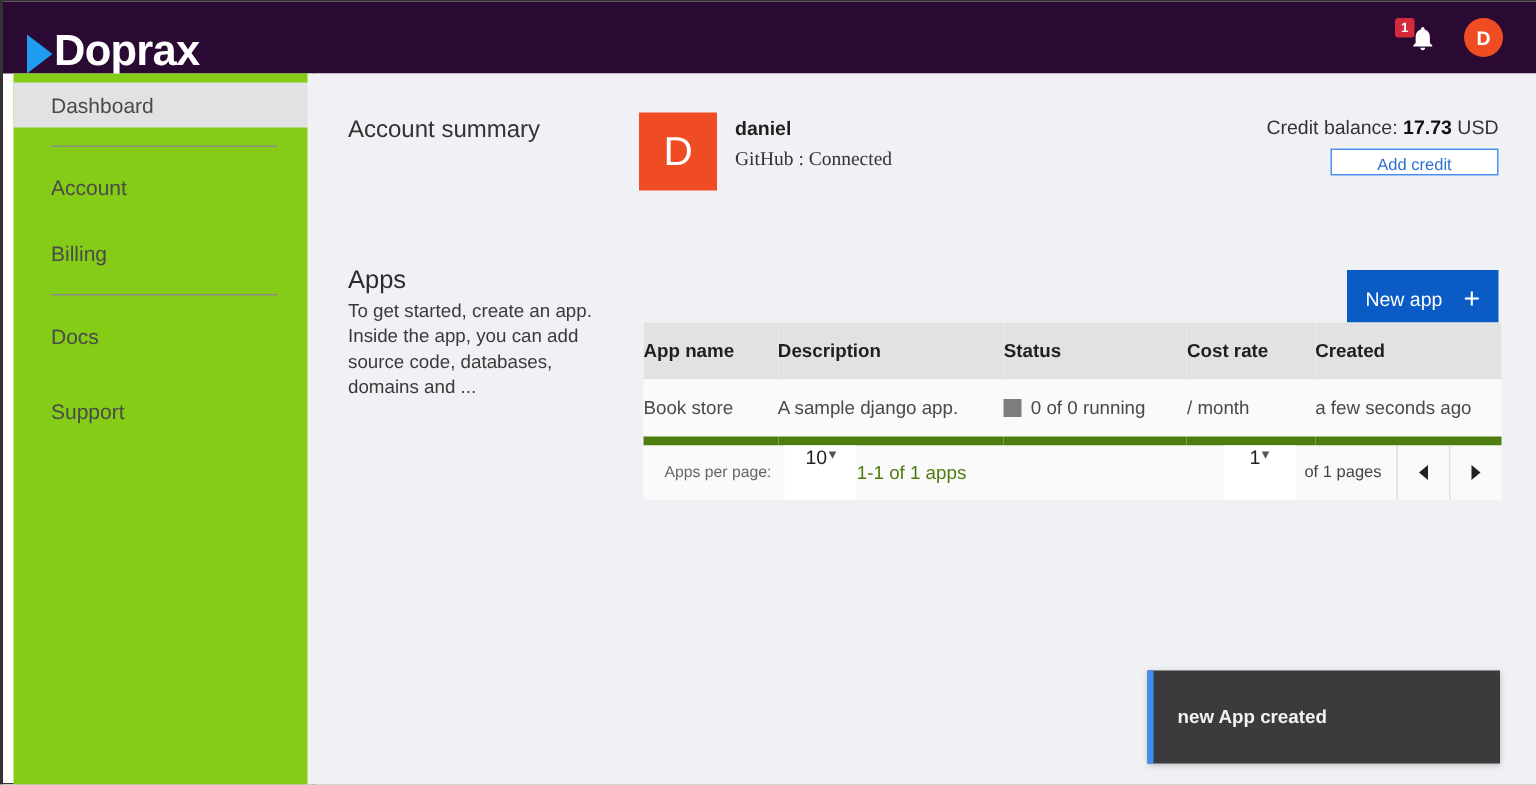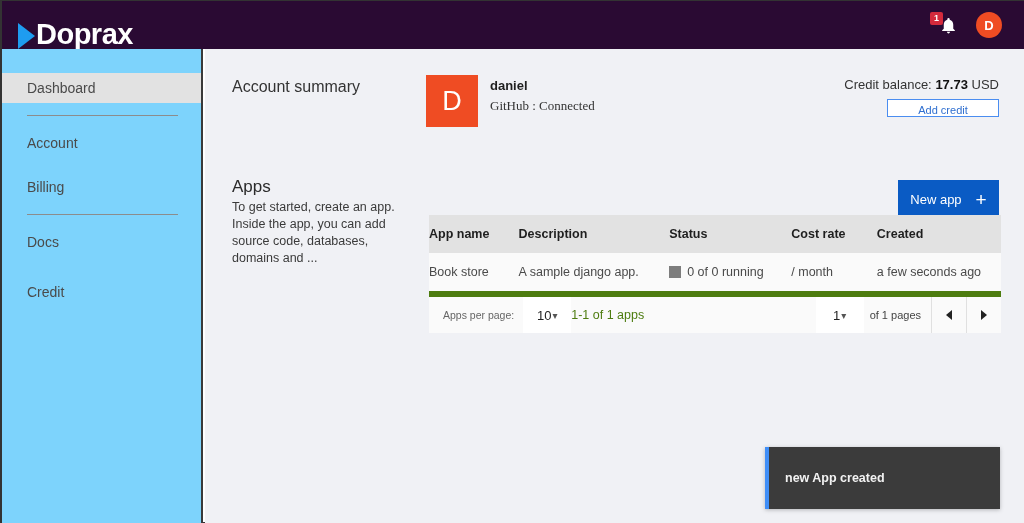--- a/index.html
+++ b/index.html
@@ -61,25 +61,25 @@
   .bell-icon { position: absolute; right: 0; top: 4px; }
   .avatar-top {
     width: 26px; height: 26px; border-radius: 50%;
     background: #ef4c23; color: #fff;
     display: flex; align-items: center; justify-content: center;
     font-size: 13px; font-weight: bold; cursor: pointer;
   }
 
   
   .sidebar {
-    position: absolute; left: 0; top: 48px;
+    position: absolute; left: 7px; top: 48px;
     width: 201px; height: 474px;
-    background: #7dd3fc;
+    background: #84cc16;
     border-right: 2px solid #3a3a3a;
-    padding-top: 24px;
+    padding-top: 6px;
   }
   .nav-item {
     height: 30px; display: flex; align-items: center;
     padding-left: 25px;
     font-size: 14px; color: #4a4a4a;
     cursor: pointer;
   }
   .nav-item.active { background: #e2e2e2; }
   .nav-gap-a { height: 12px; }
   .nav-gap-b { height: 14px; }
@@ -189,21 +189,21 @@
 
   .pager {
     display: flex; align-items: center;
     height: 36px; background: #fafafa;
     font-size: 12px; color: #555;
   }
   .pager-label { font-size: 10.5px; color: #666; margin-left: 14px; margin-right: 9px; }
   .select-box {
     height: 36px; min-width: 48px;
     background: #ffffff;
-    display: flex; align-items: center; justify-content: center;
+    display: flex; justify-content: center;
     gap: 1px; font-size: 13px; color: #222;
     cursor: pointer;
   }
   .chev { font-size: 10px; color: #555; }
   .pager-count { font-size: 12.5px; color: #4d7c0f; }
   .pager-right { margin-left: auto; display: flex; align-items: center; height: 36px; }
   .pages-label { font-size: 11px; color: #444; margin: 0 10px 0 6px; }
   .arrow-btn {
     width: 35px; height: 36px;
     border-left: 1px solid #e0e0e0;
@@ -266,21 +266,21 @@
     </div>
     <div class="nav-gap-a"></div>
     <div class="nav-divider"></div>
     <div class="nav-gap-a"></div>
     <div class="nav-item">
       <span>Docs</span>
     </div>
     <div class="nav-gap-b"></div>
     <div style="height:6px"></div>
     <div class="nav-item">
-      <span>Credit</span>
+      <span>Support</span>
     </div>
   </nav>
 
   <main class="main">
 
     <section class="section-acct">
       <div class="acct-title">Account summary</div>
 
       <div class="acct-user">
         <div class="acct-avatar">D</div>

